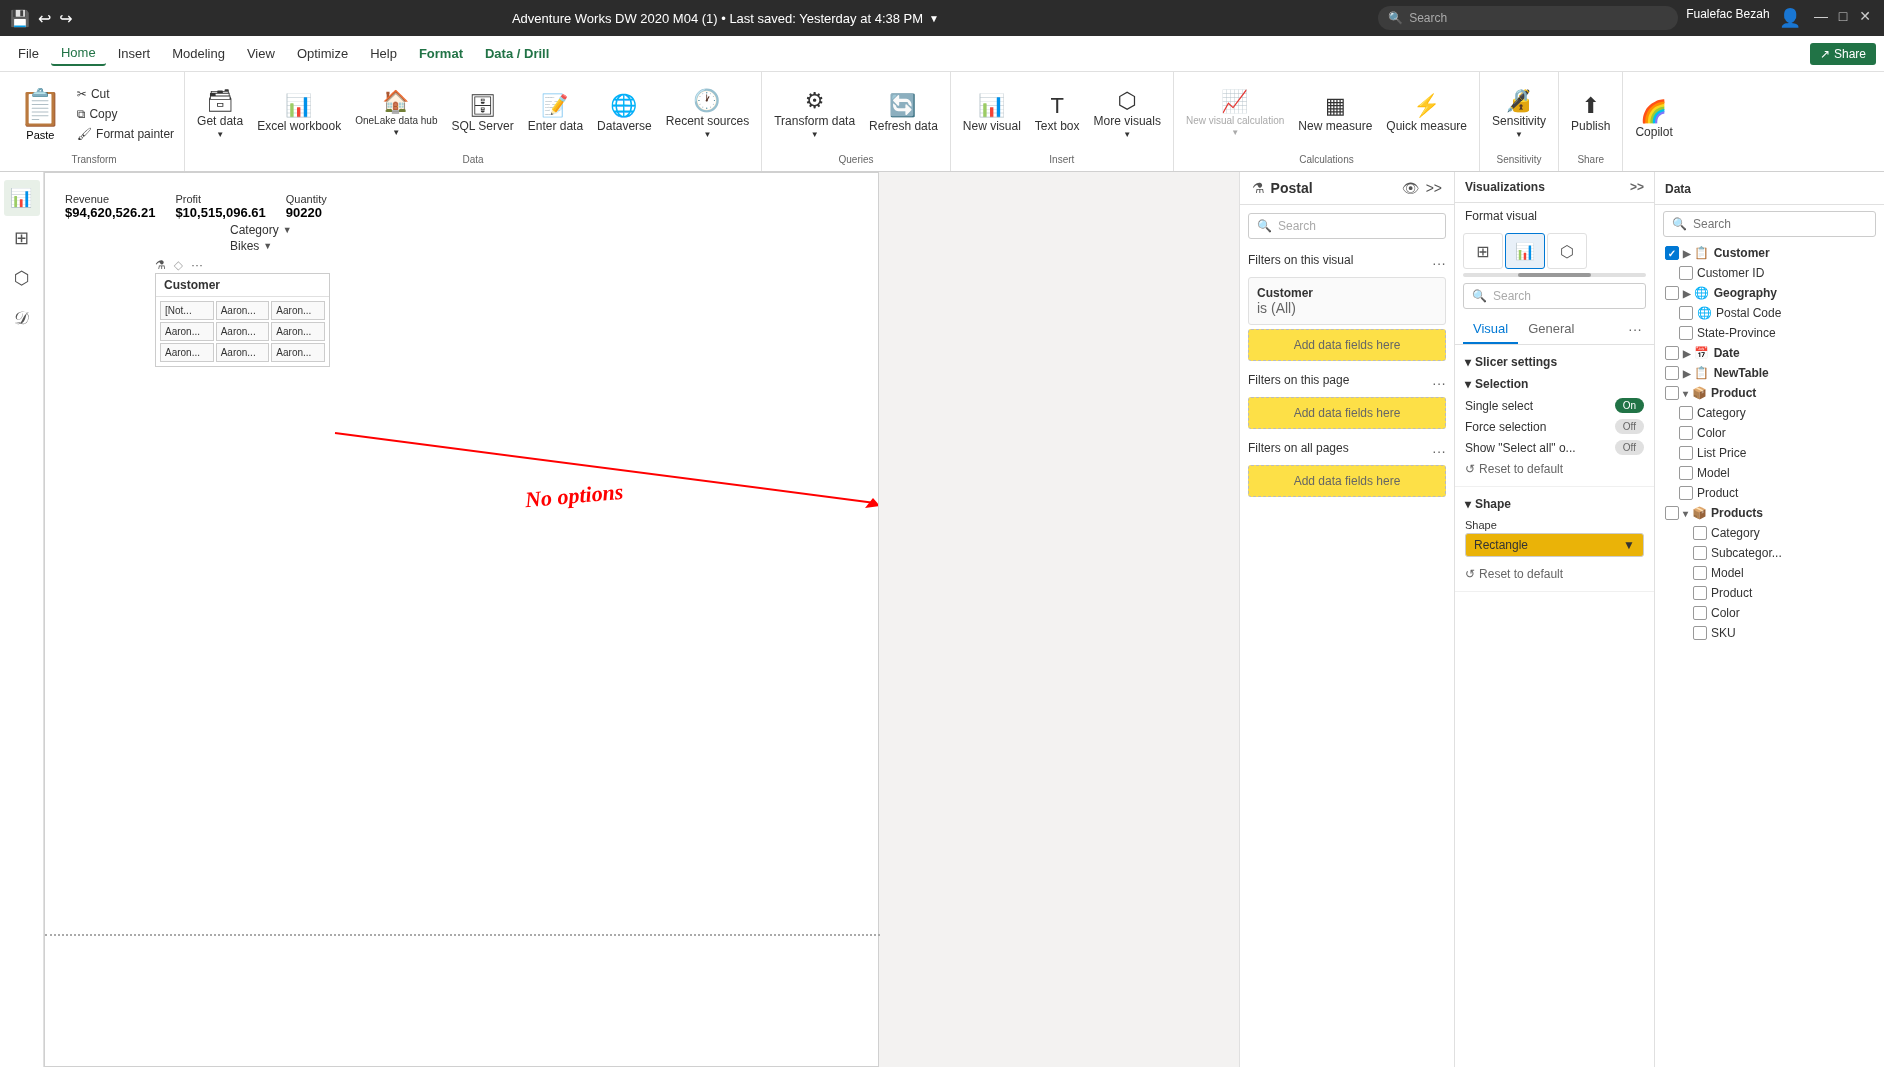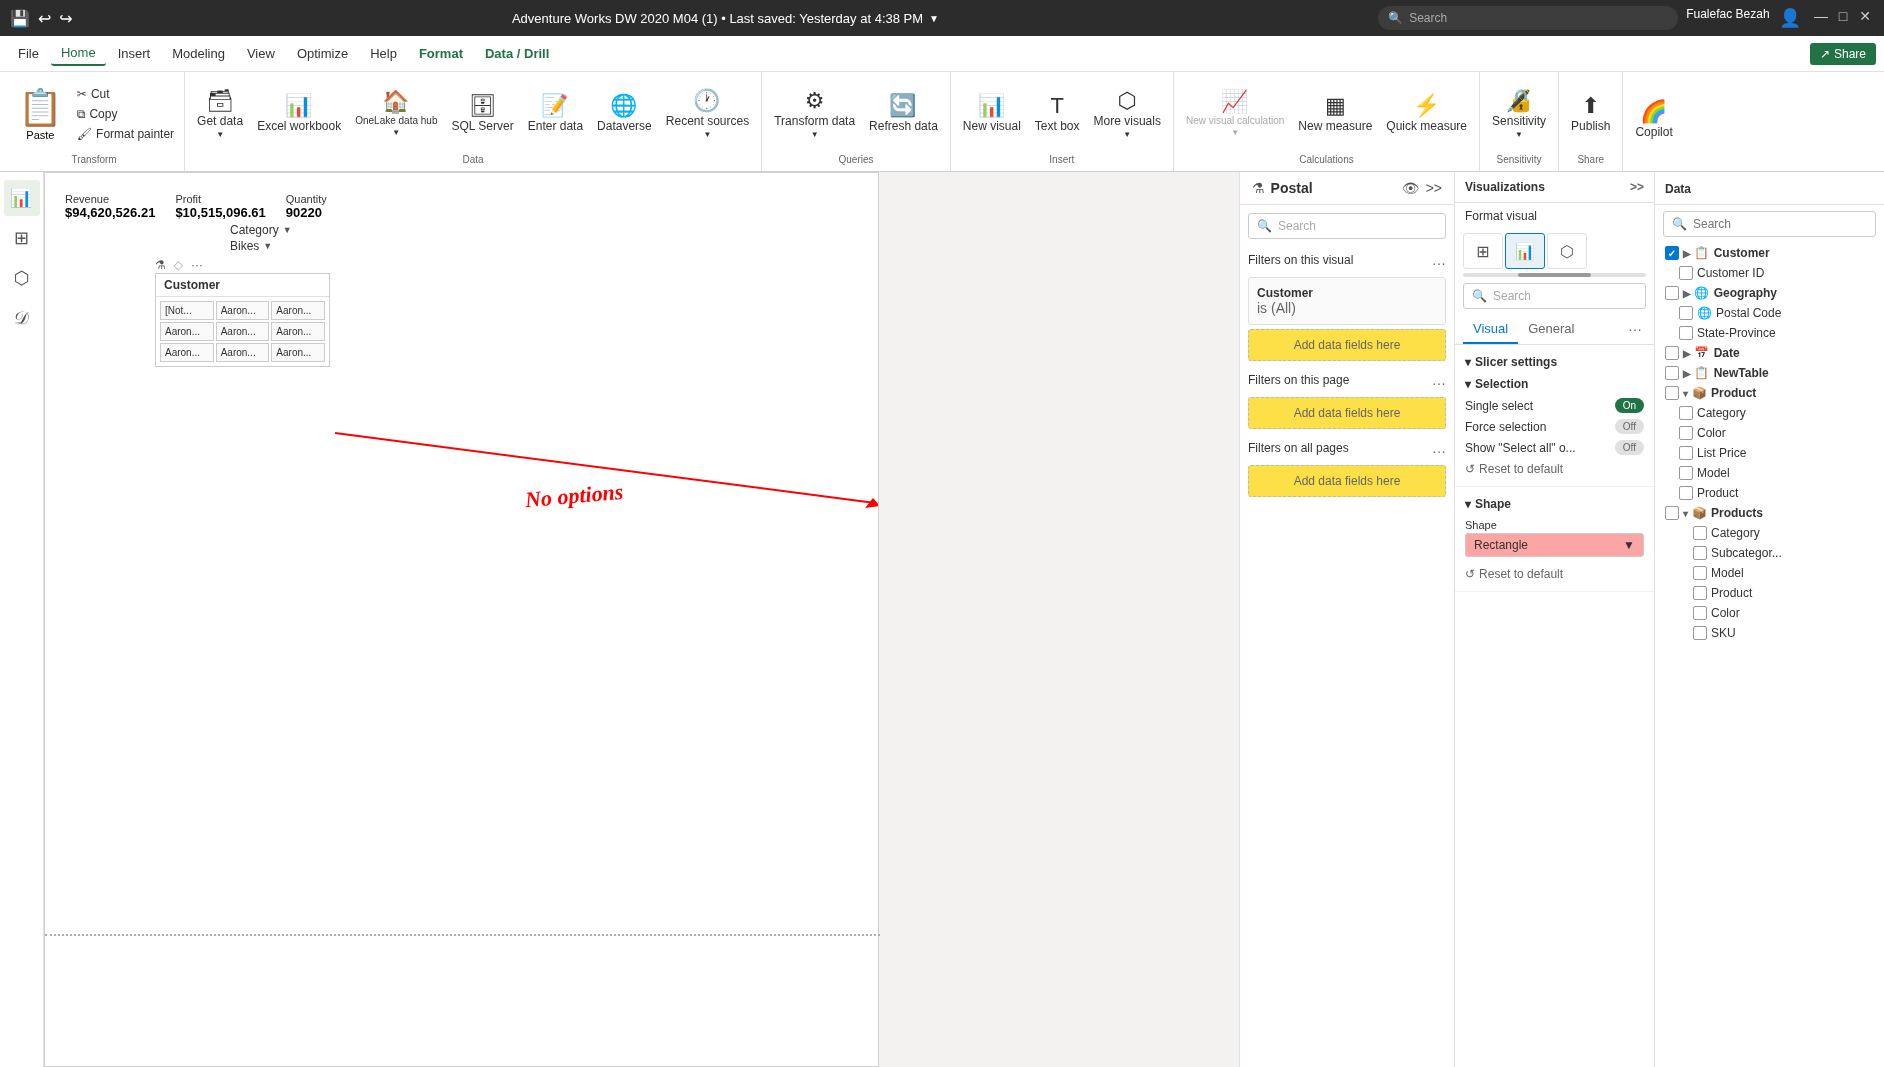--- a/index.html
+++ b/index.html
@@ -400,21 +400,21 @@
     .reset-link {
       display: flex; align-items: center; gap: 4px;
       color: #666; font-size: 11px; cursor: pointer; padding: 4px 0;
     }
     .shape-dropdown {
       border: 1px solid #ccc;
       border-radius: 3px;
       padding: 4px 8px;
       display: flex; align-items: center; justify-content: space-between;
       font-size: 12px; color: #333; cursor: pointer;
-      background: #fca5a5;
+      background: #eab308;
     }
 
     
     .data-panel {
       width: 230px;
       background: #fff;
       border-left: 1px solid #e0e0e0;
       display: flex;
       flex-direction: column;
       overflow-y: auto;

